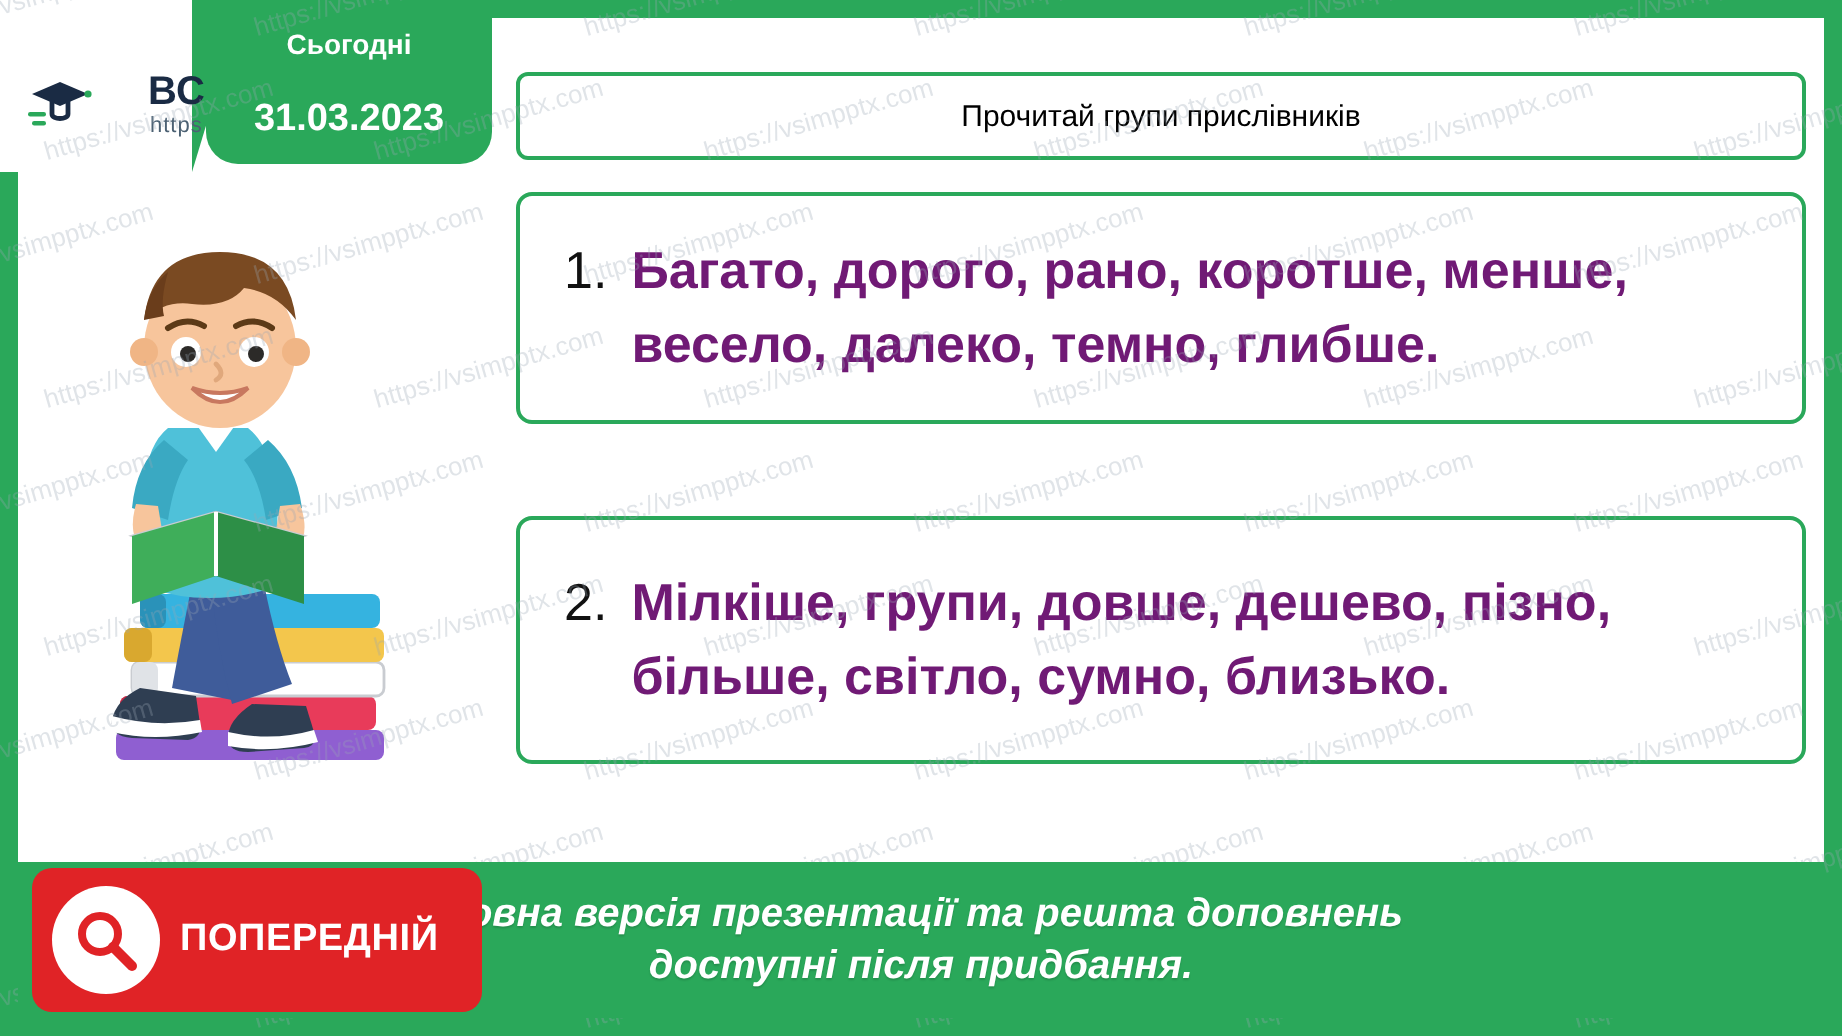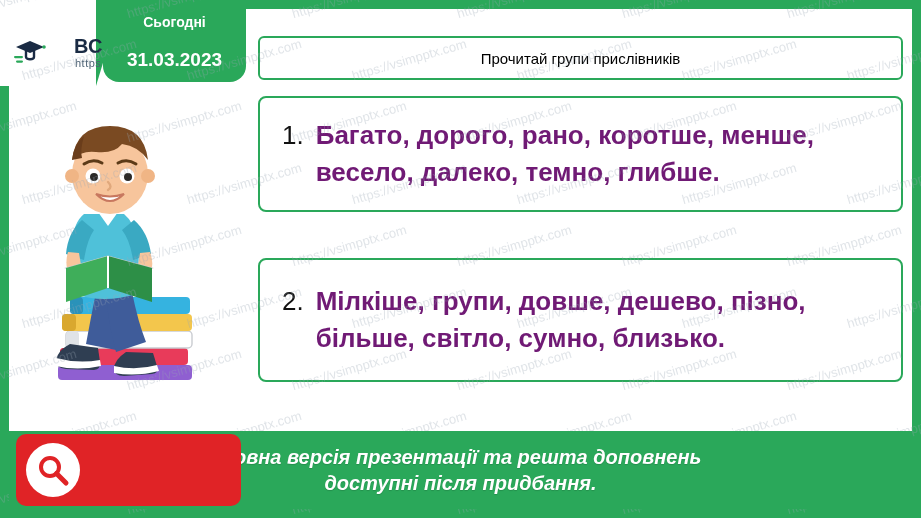--- a/index.html
+++ b/index.html
@@ -391,20 +391,21 @@
   </div>
 
   <div class="preview-badge">
     <div class="preview-circle">
       <svg width="34" height="34" viewBox="0 0 34 34">
         <circle cx="14" cy="14" r="9" fill="none" stroke="#e02326" stroke-width="4"></circle>
         <line x1="20.5" y1="20.5" x2="30" y2="30" stroke="#e02326" stroke-width="5" stroke-linecap="round"></line>
       </svg>
     </div>
     <div class="preview-text">
+      <div>ПОПЕРЕДНІЙ</div>
     </div>
   </div>
 
   <div class="watermark" id="watermark">
       <div class="wm-row" style="left: -40px; top: -10px;">https://vsimpptx.com</div>
       <div class="wm-row" style="left: 125px; top: -10px;">https://vsimpptx.com</div>
       <div class="wm-row" style="left: 290px; top: -10px;">https://vsimpptx.com</div>
       <div class="wm-row" style="left: 455px; top: -10px;">https://vsimpptx.com</div>
       <div class="wm-row" style="left: 620px; top: -10px;">https://vsimpptx.com</div>
       <div class="wm-row" style="left: 785px; top: -10px;">https://vsimpptx.com</div>

